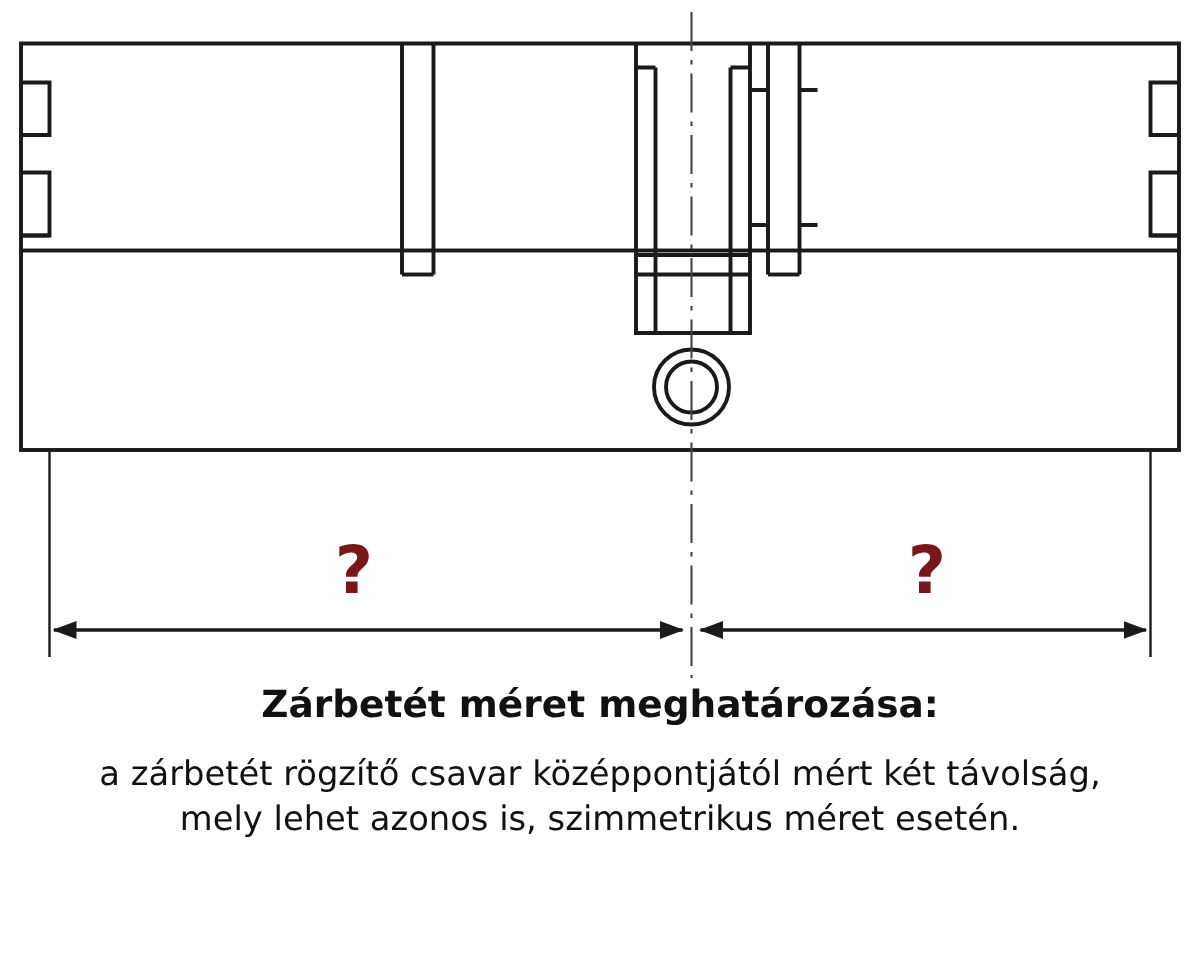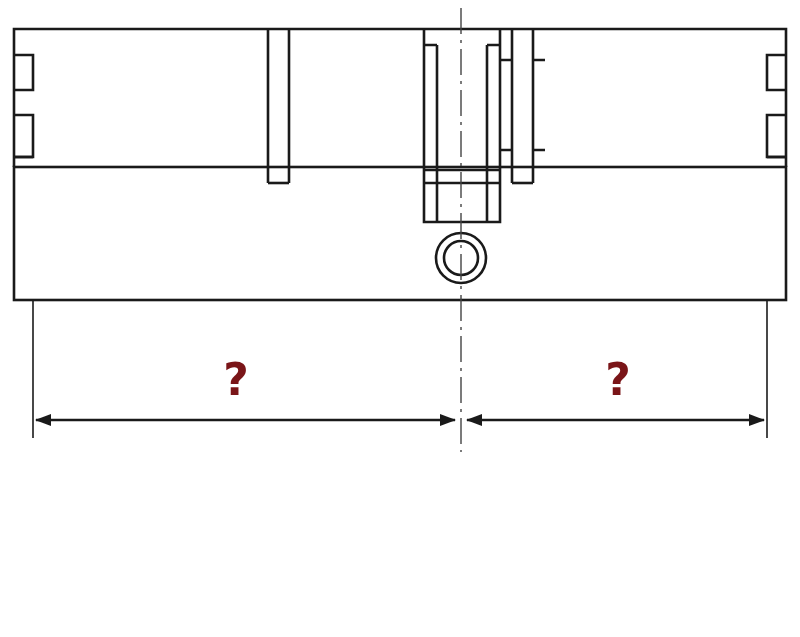--- a/index.html
+++ b/index.html
@@ -115,14 +115,19 @@
 
     <g stroke="#1a1a1a" stroke-width="2.4" fill="none">
       <line x1="36" y1="420" x2="455" y2="420" marker-start="url(#arrowL)" marker-end="url(#arrowR)"></line>
       <line x1="467" y1="420" x2="764" y2="420" marker-start="url(#arrowL)" marker-end="url(#arrowR)"></line>
     </g>
 
     <text class="qmark" x="236" y="395" text-anchor="middle">?</text>
     <text class="qmark" x="618" y="395" text-anchor="middle">?</text>
   </svg>
 
+  <div class="caption-block">
+    <div class="caption-title">Zárbetét méret meghatározása:</div>
+    <div class="caption-body">a zárbetét rögzítő csavar középpontjától mért két távolság,</div>
+    <div class="caption-body">mely lehet azonos is, szimmetrikus méret esetén.</div>
+  </div>
 
 </div>
 
 </body></html>

